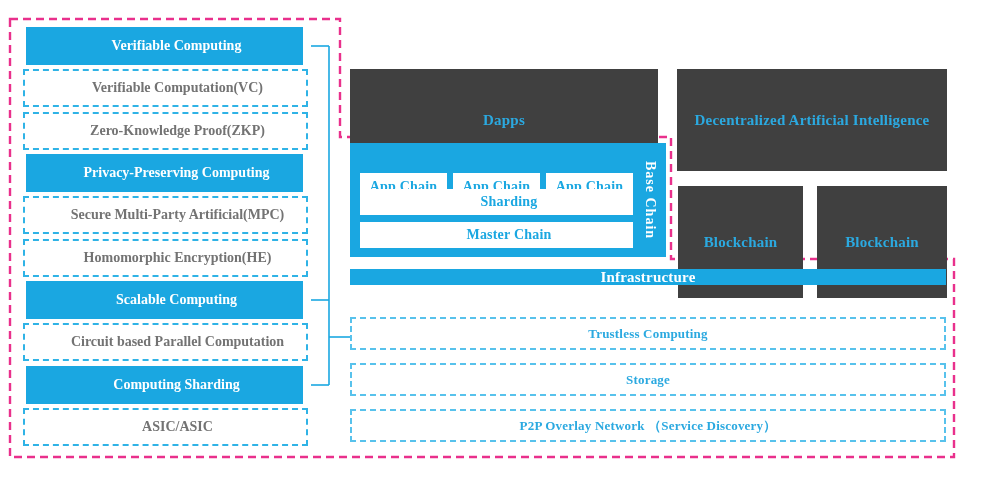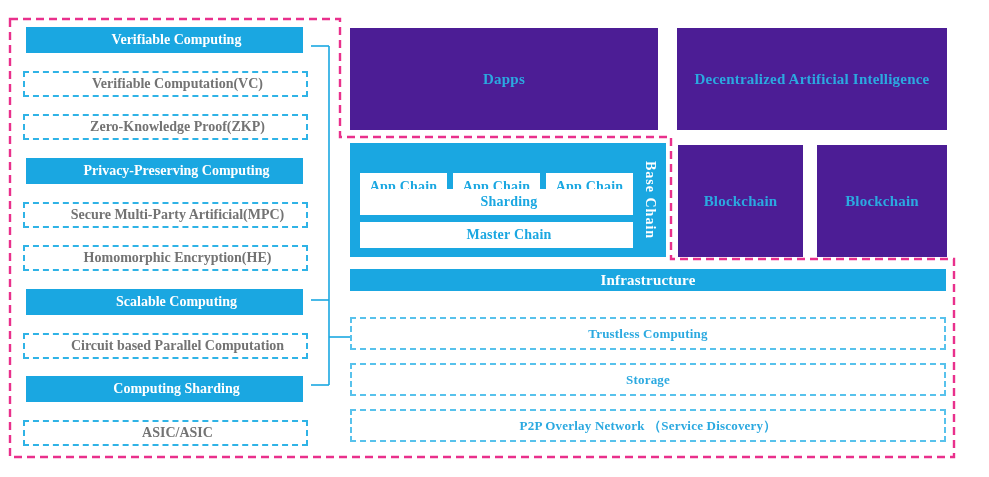--- a/index.html
+++ b/index.html
@@ -17,28 +17,28 @@
     display:flex; align-items:center; justify-content:center;
     text-align:center; box-sizing:border-box;
     letter-spacing:.2px;
   }
   
   .left-col {
     position:absolute; left:23px; top:27px; width:285px; height:419px;
     display:flex; flex-direction:column; justify-content:space-between;
   }
   .lrow {
-    height:26px; box-sizing:border-box;
+    height:38px; box-sizing:border-box;
     display:flex; align-items:center; justify-content:center;
     text-align:center; font-size:14px;padding-left:24px;
   }
   .lrow.solid { background:#1aa7e1; color:#ffffff; margin:0 5px 0 3px; }
   .lrow.dashed { background:#ffffff; color:#737373; border:2px dashed #2fb3e6; }
   
-  .pale { background:#4c1d95; color:#2ba9e0; font-size:15px; }
+  .pale { background:#404040; color:#2ba9e0; font-size:15px;margin-top:41px; }
   .solid-cyan { background:#1aa7e1; color:#ffffff; font-size:15px; }
   .dashed-right { background:#ffffff; color:#2ba9e0; border:2px dashed #58c2ec; font-size:13px; }
   .white-inner { background:#ffffff; color:#1aa7e1; font-size:14px; position:relative; display:flex; align-items:center; justify-content:center; box-sizing:border-box; text-align:center; }
   
   .bc-inner {
     position:absolute; left:10px; top:11px; right:33px; bottom:9px;
     display:flex; flex-direction:column; justify-content:space-between;
   }
   .bc-row { display:flex; justify-content:space-between; height:27px; }
   .bc-row .white-inner { width:87px; height:27px;margin-top:19px; }
@@ -93,18 +93,18 @@
       </div>
       <div class="white-inner bc-wide">Sharding</div>
       <div class="white-inner bc-wide">Master Chain</div>
     </div>
     <div class="vlabel">Base Chain</div>
   </div>
 
   <div class="box pale" style="left:678px; top:145px; width:125px; height:112px;">Blockchain</div>
   <div class="box pale" style="left:817px; top:145px; width:130px; height:112px;">Blockchain</div>
 
-  <div class="box solid-cyan" style="left:350px; top:269px; width:596px; height:22px;">Infrastructure</div>
+  <div class="box solid-cyan" style="left:350px; top:269px; width:596px; height:16px;">Infrastructure</div>
   <div class="box dashed-right" style="left:350px; top:317px; width:596px; height:33px;">Trustless Computing</div>
   <div class="box dashed-right" style="left:350px; top:363px; width:596px; height:33px;text-align:center;">Storage</div>
   <div class="box dashed-right" style="left:350px; top:409px; width:596px; height:33px;">P2P Overlay Network （Service Discovery）</div>
 
 </div>
 
 </body></html>

